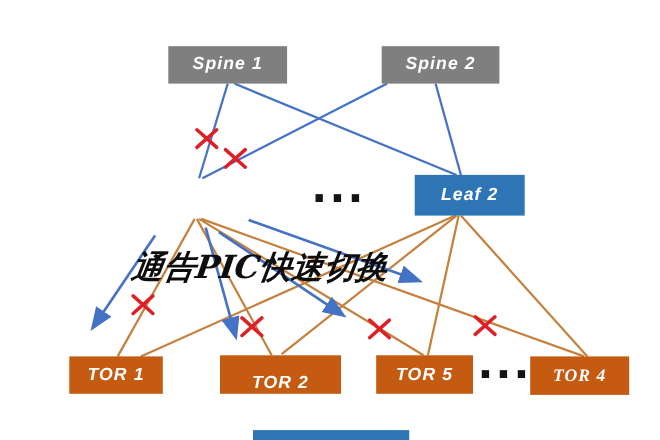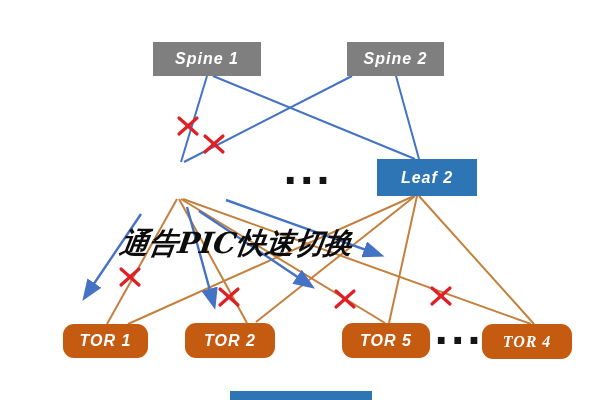--- a/index.html
+++ b/index.html
@@ -8,21 +8,21 @@
     overflow:hidden;font-family:"Liberation Sans",sans-serif;
   }
   .stage svg{position:absolute;left:0;top:0;width:600px;height:400px;}
   .node{
     position:absolute;display:flex;align-items:center;justify-content:center;
     color:#ffffff;font-style:italic;font-weight:bold;font-size:16px;
     letter-spacing:1px;white-space:nowrap;
   }
   .node.spine{background:#7f7f7f;}
   .node.leaf{background:#2e75b6;}
-  .node.tor{background:#c55a11;border-radius:11px;}
+  .node.tor{background:#c55a11;}
   .ellipsis{
     position:absolute;color:#141414;font-weight:bold;font-size:38px;
     line-height:1;letter-spacing:2px;font-family:"DejaVu Sans",sans-serif;
   }
   .annotation{
     position:absolute;color:#0d0d0d;font-size:29px;font-weight:bold;
     font-style:italic;font-family:"DejaVu Serif","Liberation Serif",serif;
     transform:skewX(-8deg);white-space:nowrap;letter-spacing:0px;
   }
   .bottom-bar{position:absolute;}
@@ -64,32 +64,32 @@
       <line x1="220" y1="305" x2="238" y2="289" stroke="#df1f26" stroke-width="3.2" stroke-linecap="round"></line>
       <line x1="336" y1="291" x2="354" y2="307" stroke="#df1f26" stroke-width="3.2" stroke-linecap="round"></line>
       <line x1="336" y1="307" x2="354" y2="291" stroke="#df1f26" stroke-width="3.2" stroke-linecap="round"></line>
       <line x1="432" y1="288" x2="450" y2="304" stroke="#df1f26" stroke-width="3.2" stroke-linecap="round"></line>
       <line x1="432" y1="304" x2="450" y2="288" stroke="#df1f26" stroke-width="3.2" stroke-linecap="round"></line>
     </svg>
 
   <div class="node spine" style="left: 153px; top: 42px; width: 108px; height: 34px;">
     <span>Spine 1</span>
   </div>
-  <div class="node spine" style="left: 347px; top: 42px; width: 97px; height: 34px;">
+  <div class="node spine" style="left: 347px; top: 42px; width: 107px; height: 34px;">
     <span>Spine 2</span>
   </div>
 
   <div class="node leaf" style="left: 377px; top: 159px; width: 100px; height: 37px;">
     <span>Leaf 2</span>
   </div>
 
   <div class="node tor" style="left: 63px; top: 324px; width: 85px; height: 34px;">
     <span>TOR 1</span>
   </div>
-  <div class="node tor" style="left: 185px; top: 323px; width: 90px; height: 35px;">
+  <div class="node tor" style="left: 200px; top: 323px; width: 110px; height: 35px; align-items: flex-end;">
     <span>TOR 2</span>
   </div>
   <div class="node tor" style="left: 342px; top: 323px; width: 88px; height: 35px;">
     <span>TOR 5</span>
   </div>
   <div class="node tor" style="left: 482px; top: 324px; width: 90px; height: 35px; font-family: Liberation Serif, serif;">
     <span>TOR 4</span>
   </div>
 
   <div class="ellipsis" style="left: 283px; top: 152px;">...</div>

